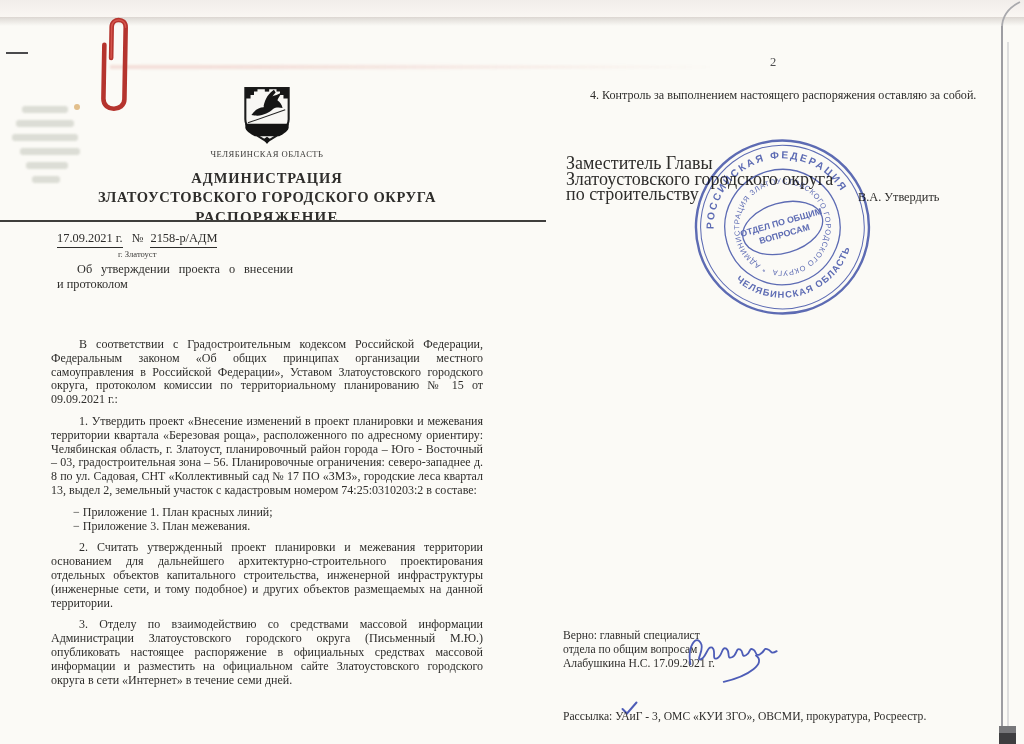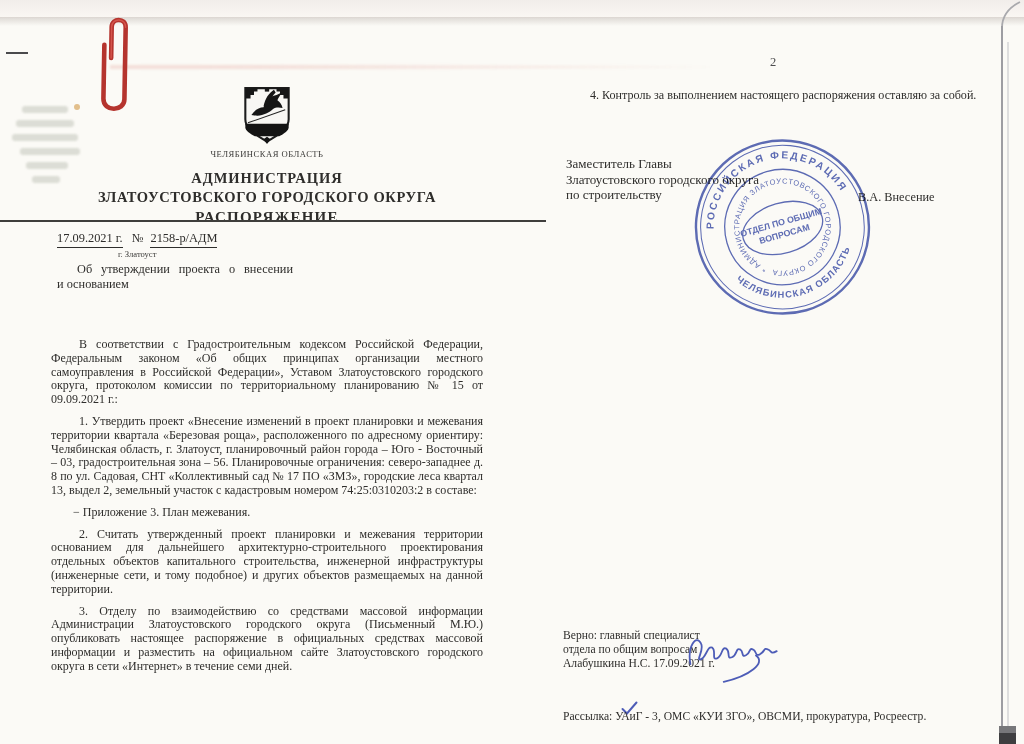--- a/index.html
+++ b/index.html
@@ -41,21 +41,21 @@
   .subject .jline{text-align-last:justify;margin-left:20px;}
   .body-block{position:absolute;left:43px;top:330px;width:448px;
     font-size:12px;line-height:13.8px;text-align:justify;}
   .para{text-indent:28px;margin:8px;}
   .appendix{margin-left:30px;text-align:left;}
 
   
   .pagenum{position:absolute;left:770px;top:55px;font-size:12.5px;color:#4c4c4e;}
   .p2-para{position:absolute;left:566px;top:88px;width:444px;
     font-size:12.1px;line-height:14.6px;text-align:justify;text-indent:24px;}
-  .signer{position:absolute;left:566px;top:156px;font-size:13px;line-height:15.6px;}
+  .signer{position:absolute;left:566px;top:156px;font-size:18px;line-height:15.6px;}
   .signer-name{position:absolute;left:858px;top:190px;font-size:12.3px;}
   .stamp{position:absolute;left:690px;top:134px;transform:rotate(-16deg);
     opacity:.84;mix-blend-mode:multiply;}
   .cert{position:absolute;left:563px;top:629px;font-size:11.6px;line-height:13.8px;}
   .pen-sig{position:absolute;left:686px;top:627px;transform:rotate(-4deg);}
   .pen-check{position:absolute;left:621px;top:701px;}
   .distribution{position:absolute;left:563px;top:710px;font-size:11.6px;white-space:nowrap;}
 </style>
 </head>
 <body>
@@ -104,41 +104,42 @@
 
   <div class="rule"></div>
 
   <div class="dateline">
     <span class="u">17.09.2021 г.</span><span class="num-sign">№</span><span class="u">2158-р/АДМ</span>
   </div>
   <div class="place">г. Златоуст</div>
 
   <div class="subject">
     <div class="jline">Об утверждении проекта о внесении</div>
-    <div>и основанием</div>
+    <div>и протоколом</div>
   </div>
 
   <div class="body-block">
     <p class="para">В соответствии с Градостроительным кодексом Российской Федерации, Федеральным законом «Об общих принципах организации местного самоуправления в Российской Федерации», Уставом Златоустовского городского округа, протоколом комиссии по территориальному планированию № 15 от 09.09.2021 г.:</p>
     <p class="para">1. Утвердить проект «Внесение изменений в проект планировки и межевания территории квартала «Березовая роща», расположенного по адресному ориентиру: Челябинская область, г. Златоуст, планировочный район города – Юго - Восточный – 03, градостроительная зона – 56. Планировочные ограничения: северо-западнее д. 8 по ул. Садовая, СНТ «Коллективный сад № 17 ПО «ЗМЗ», городские леса квартал 13, выдел 2, земельный участок с кадастровым номером 74:25:0310203:2 в составе:</p>
+    <div class="appendix">− Приложение 1. План красных линий;</div>
     <div class="appendix">− Приложение 3. План межевания.</div>
     <p class="para">2. Считать утвержденный проект планировки и межевания территории основанием для дальнейшего архитектурно-строительного проектирования отдельных объектов капитального строительства, инженерной инфраструктуры (инженерные сети, и тому подобное) и других объектов размещаемых на данной территории.</p>
     <p class="para">3. Отделу по взаимодействию со средствами массовой информации Администрации Златоустовского городского округа (Письменный М.Ю.) опубликовать настоящее распоряжение в официальных средствах массовой информации и разместить на официальном сайте Златоустовского городского округа в сети «Интернет» в течение семи дней.</p>
   </div>
 
   <div class="pagenum">2</div>
 
   <div class="p2-para">4. Контроль за выполнением настоящего распоряжения оставляю за собой.</div>
 
   <div class="signer">
     <div>Заместитель Главы</div>
     <div>Златоустовского городского округа</div>
     <div>по строительству</div>
   </div>
-  <div class="signer-name">В.А. Внесение</div>
+  <div class="signer-name">В.А. Утвердить</div>
 
   <div class="stamp">
     <svg width="186" height="186" viewBox="0 0 200 200" style="font-family:&quot;Liberation Sans&quot;,&quot;DejaVu Sans&quot;,sans-serif">
       <defs>
         <path id="arcTop" d="M26.3,93.6 A74,74 0 0 1 173.7,93.6"></path>
         <path id="arcBottom" d="M34.2,138 A76,76 0 0 0 165.8,138"></path>
         <path id="ringMid" d="M76.5,140.7 A47,47 0 0 1 123.5,59.3 A47,47 0 0 1 76.5,140.7"></path>
       </defs>
       <g fill="none" stroke="#3f51ad">
         <circle cx="100" cy="100" r="93" stroke-width="2.6"></circle>

